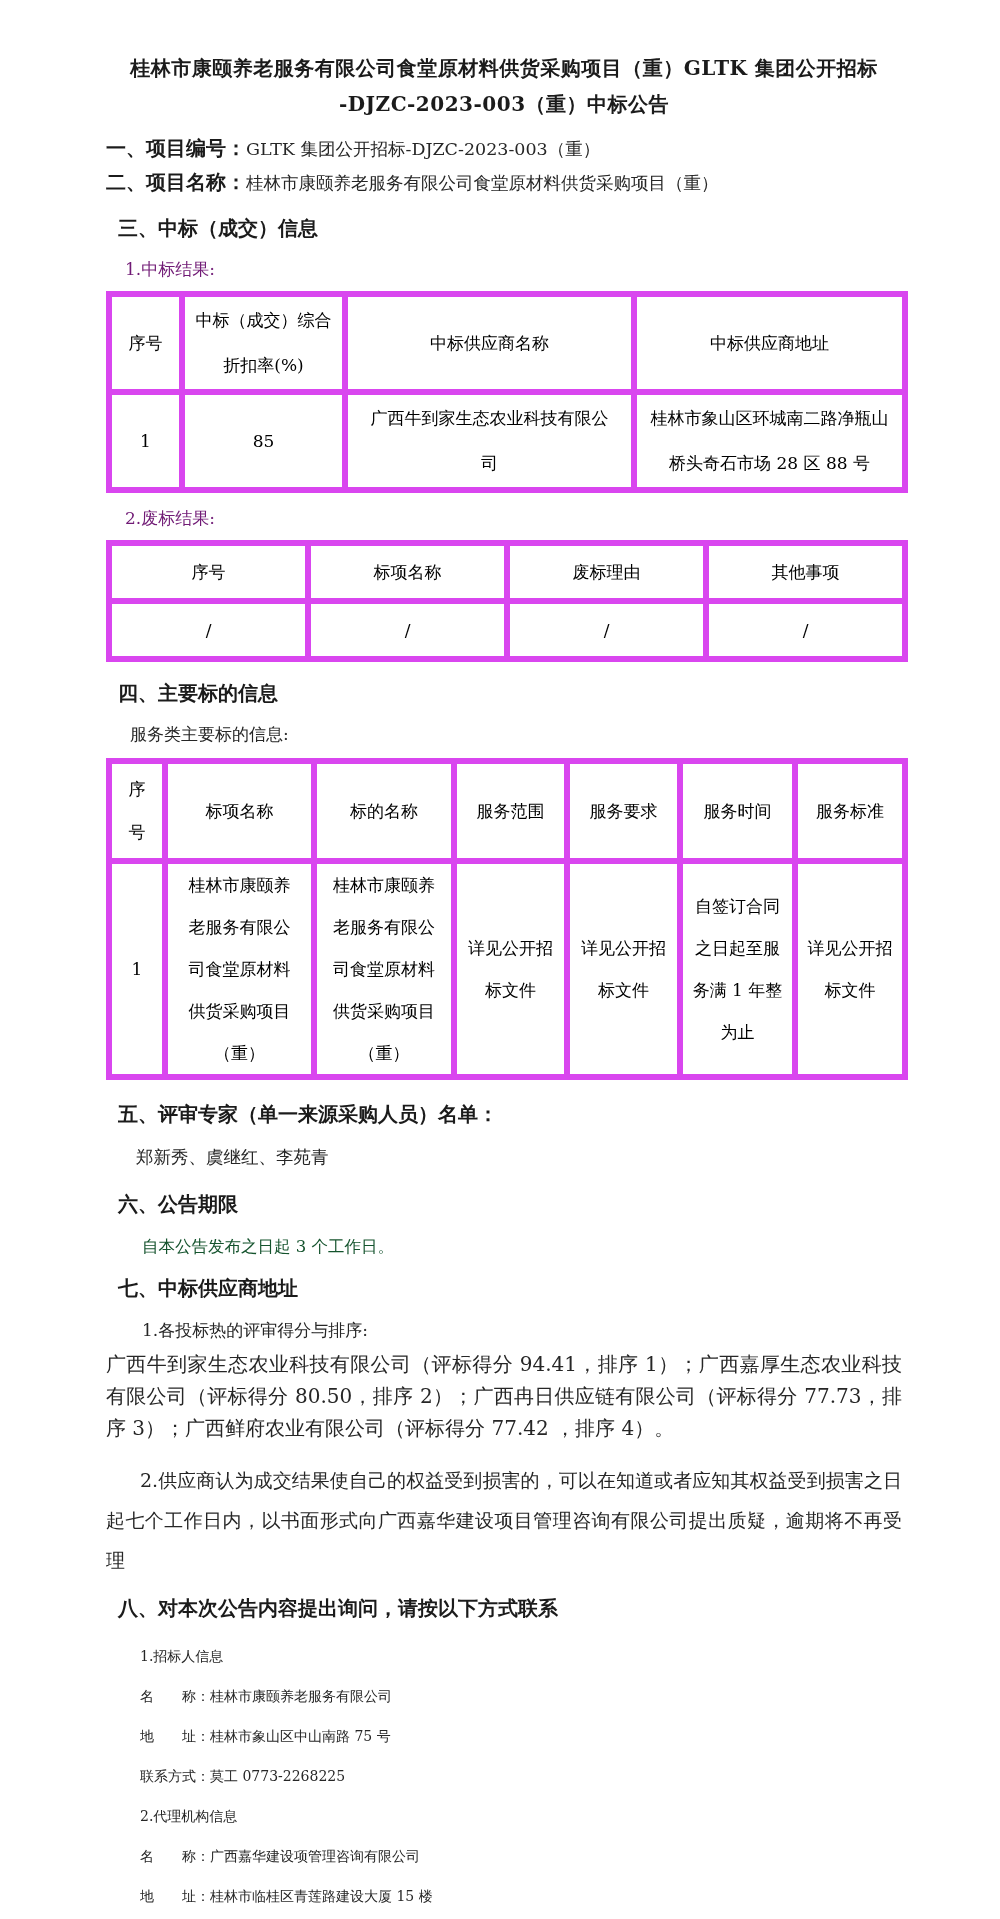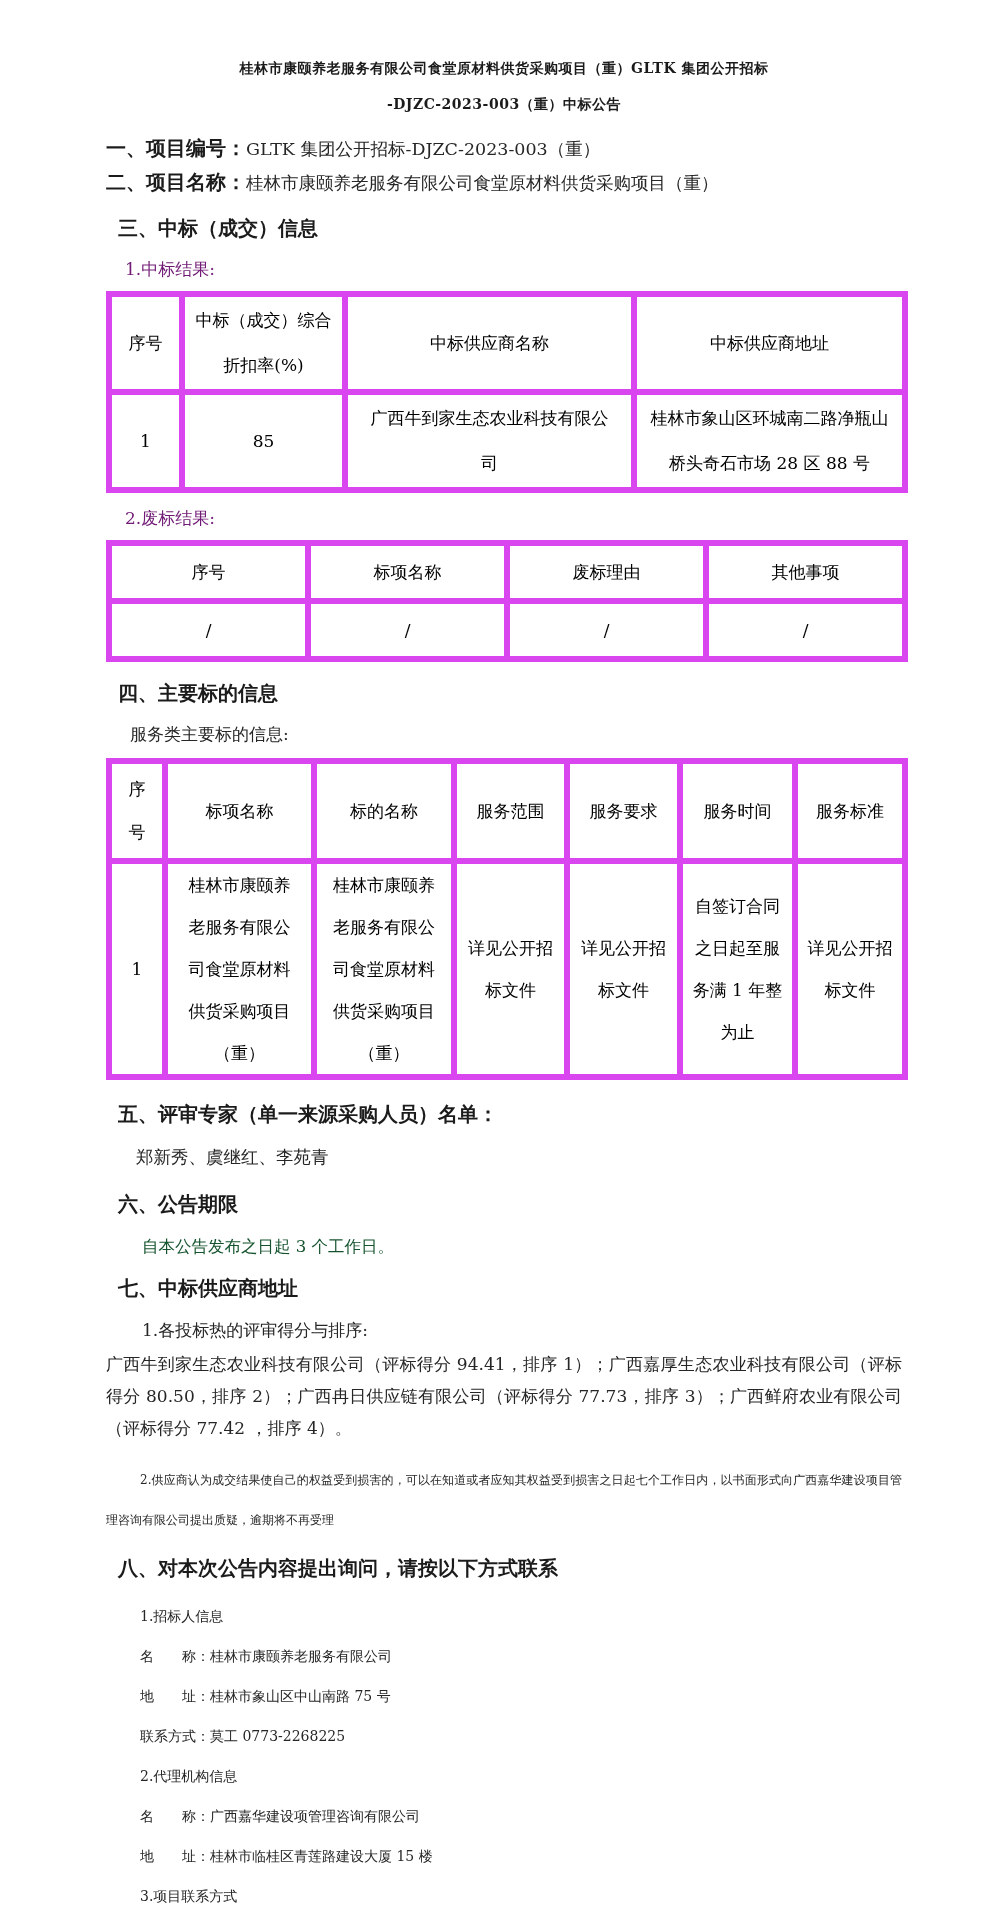--- a/index.html
+++ b/index.html
@@ -5,21 +5,21 @@
   html,body{margin:0;padding:0;}
   body{
     width:1000px;height:1919px;
     background:#ffffff;
     font-family:"DejaVu Serif","Liberation Serif",serif;
     color:#232323;
     overflow:hidden;
   }
   .page{padding:50px 98px 0 106px;width:796px;}
   .title-line{
-    font-size:14px;font-weight:bold;text-align:center;
+    font-size:20px;font-weight:bold;text-align:center;
     line-height:36px;color:#1b1b1b;letter-spacing:0.5px;
   }
   .sec-line{line-height:32px;margin:0;}
   .sec-line .lbl{font-size:20px;font-weight:bold;color:#1b1b1b;}
   .sec-line .val{font-size:17.5px;color:#262626;}
   .sec-heading{font-size:20px;font-weight:bold;color:#1b1b1b;line-height:32px;margin:12px;}
   .mt10{margin-top:10px;}
   .mt40{margin-top:40px;}
   .sub-title{font-size:17px;line-height:26px;margin:9px;padding-left:10px;color:#701a75;}
   .intro-line{font-size:17px;line-height:26px;margin:6px 0 11px 0;padding-left:24px;color:#262626;}
@@ -35,22 +35,22 @@
   .t1{margin-top:4px;}
   .t1 td{height:92px;line-height:45px;}
   .t2{margin-top:3px;}
   .t2 td{height:52px;line-height:26px;}
   .t3{margin-top:2px;}
   .t3 tr.hdr td{height:94px;line-height:43px;}
   .t3 tr.data td{height:208px;line-height:42px;}
   .names-line{font-size:17.5px;line-height:30px;margin:0;padding-left:30px;color:#262626;}
   .body-line{font-size:16.5px;line-height:30px;margin:3px 0 0 0;padding-left:36px;color:#14532d;}
   .item-title{font-size:17px;line-height:28px;margin:6px 0 0 0;padding-left:36px;color:#262626;}
-  .para-scores{font-size:17px;line-height:32px;margin:4px 0 16px 0;color:#262626;text-align:justify;}
-  .para-notice{font-size:12px;line-height:40px;margin:12px 0 0 0;text-indent:34px;color:#262626;text-align:justify;}
+  .para-scores{font-size:20px;line-height:32px;margin:4px 0 16px 0;color:#262626;text-align:justify;}
+  .para-notice{font-size:19px;line-height:40px;margin:12px 0 0 0;text-indent:34px;color:#262626;text-align:justify;}
   .contact p{margin:0;line-height:40px;padding-left:34px;font-size:14px;color:#262626;}
   .contact{margin-top:4px;}
 </style>
 </head>
 <body>
 
 <div class="page">
 
   <div class="title-line">桂林市康颐养老服务有限公司食堂原材料供货采购项目（重）GLTK 集团公开招标</div>
   <div class="title-line">-DJZC-2023-003（重）中标公告</div>

